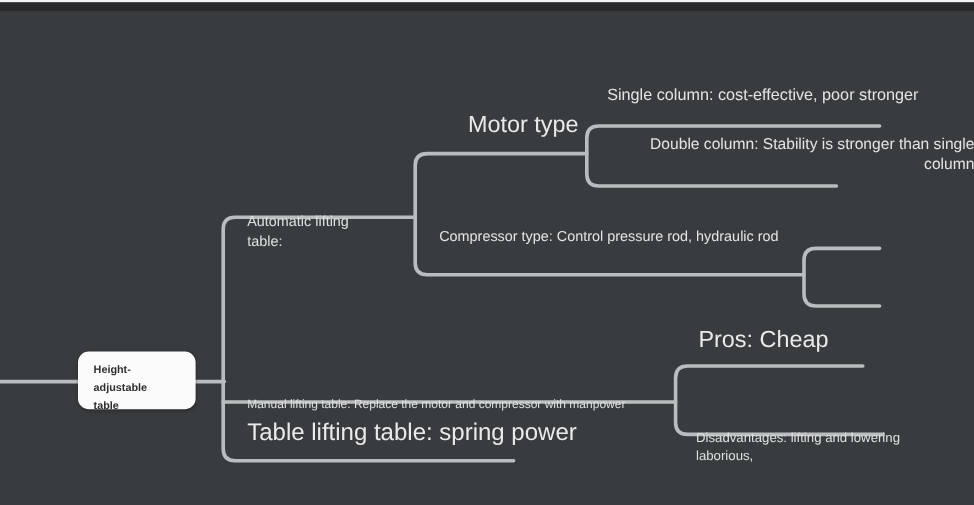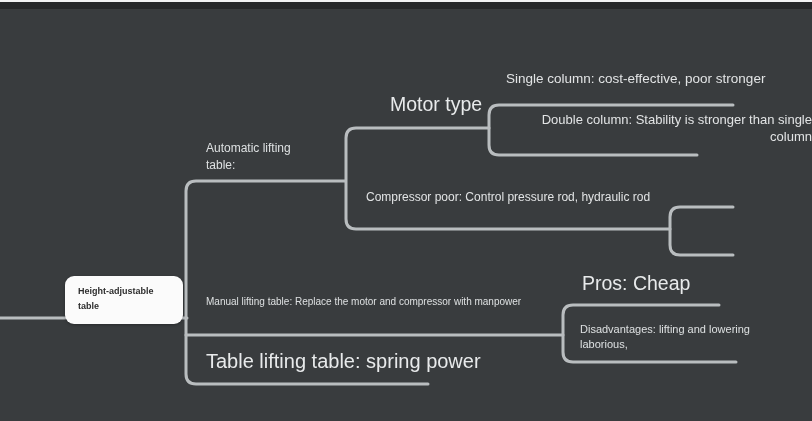--- a/index.html
+++ b/index.html
@@ -9,24 +9,24 @@
     font-family:"Liberation Sans","DejaVu Sans",sans-serif;
   }
   .topbar-light{position:absolute;left:0;top:0;width:812px;height:2px;background:#f2f3f4;}
   .topbar-dark{position:absolute;left:0;top:2px;width:812px;height:7px;background:#26282a;}
   svg.connectors{position:absolute;left:0;top:0;}
   svg.connectors path{fill:none;stroke:#b9bdbf;stroke-width:3;stroke-linecap:round;}
 
   .topic{position:absolute;color:#e5e7e8;}
   .big{font-size:19.5px;line-height:24px;white-space:nowrap;color:#e8eaeb;}
   .med{font-size:13.5px;line-height:17px;color:#e2e4e5;}
-  .small{font-size:12px;line-height:16.5px;color:#dde0e1;}
+  .small{font-size:12px;line-height:16.5px;color:#dde0e1;margin-top:36px;}
 
   #n-root{
-    left:65px;top:276px;width:118px;height:48px;box-sizing:border-box;
+    left:65px;top:293px;width:98px;height:48px;box-sizing:border-box;
     background:#fbfbfb;border-radius:9px;
     box-shadow:0 1px 3px rgba(0,0,0,.3);
     color:#2e2e2e;font-size:9px;font-weight:600;line-height:15px;
     padding:8px 20px 0 13px;
   }
   #t-automatic{left:206px;top:140px;max-width:112px;}
   #t-motor{left:366px;top:92px;margin-left:24px;}
   #t-msingle{left:506px;top:70px;white-space:nowrap;}
   #t-mdouble{left:505px;top:111px;max-width:325px;font-size:13px;text-align:right;}
   #t-compressor{left:366px;top:189px;max-width:305px;font-size:12px;line-height:16px;}
@@ -59,21 +59,21 @@
   <div class="topic" id="n-root">Height-adjustable table</div>
 
   <div class="topic small" id="t-automatic">Automatic lifting table:</div>
 
   <div class="topic big" id="t-motor">Motor type</div>
 
   <div class="topic med" id="t-msingle">Single column: cost-effective, poor stronger</div>
 
   <div class="topic med" id="t-mdouble">Double column: Stability is stronger than single column</div>
 
-  <div class="topic med" id="t-compressor">Compressor poor: Control pressure rod, hydraulic rod</div>
+  <div class="topic med" id="t-compressor">Compressor type: Control pressure rod, hydraulic rod</div>
 
 
 
   <div class="topic small" id="t-manual">Manual lifting table: Replace the motor and compressor with manpower</div>
 
   <div class="topic big" id="t-pros">Pros: Cheap</div>
 
   <div class="topic small" id="t-cons">Disadvantages: lifting and lowering laborious,</div>
 
   <div class="topic big" id="t-table">Table lifting table: spring power</div>

